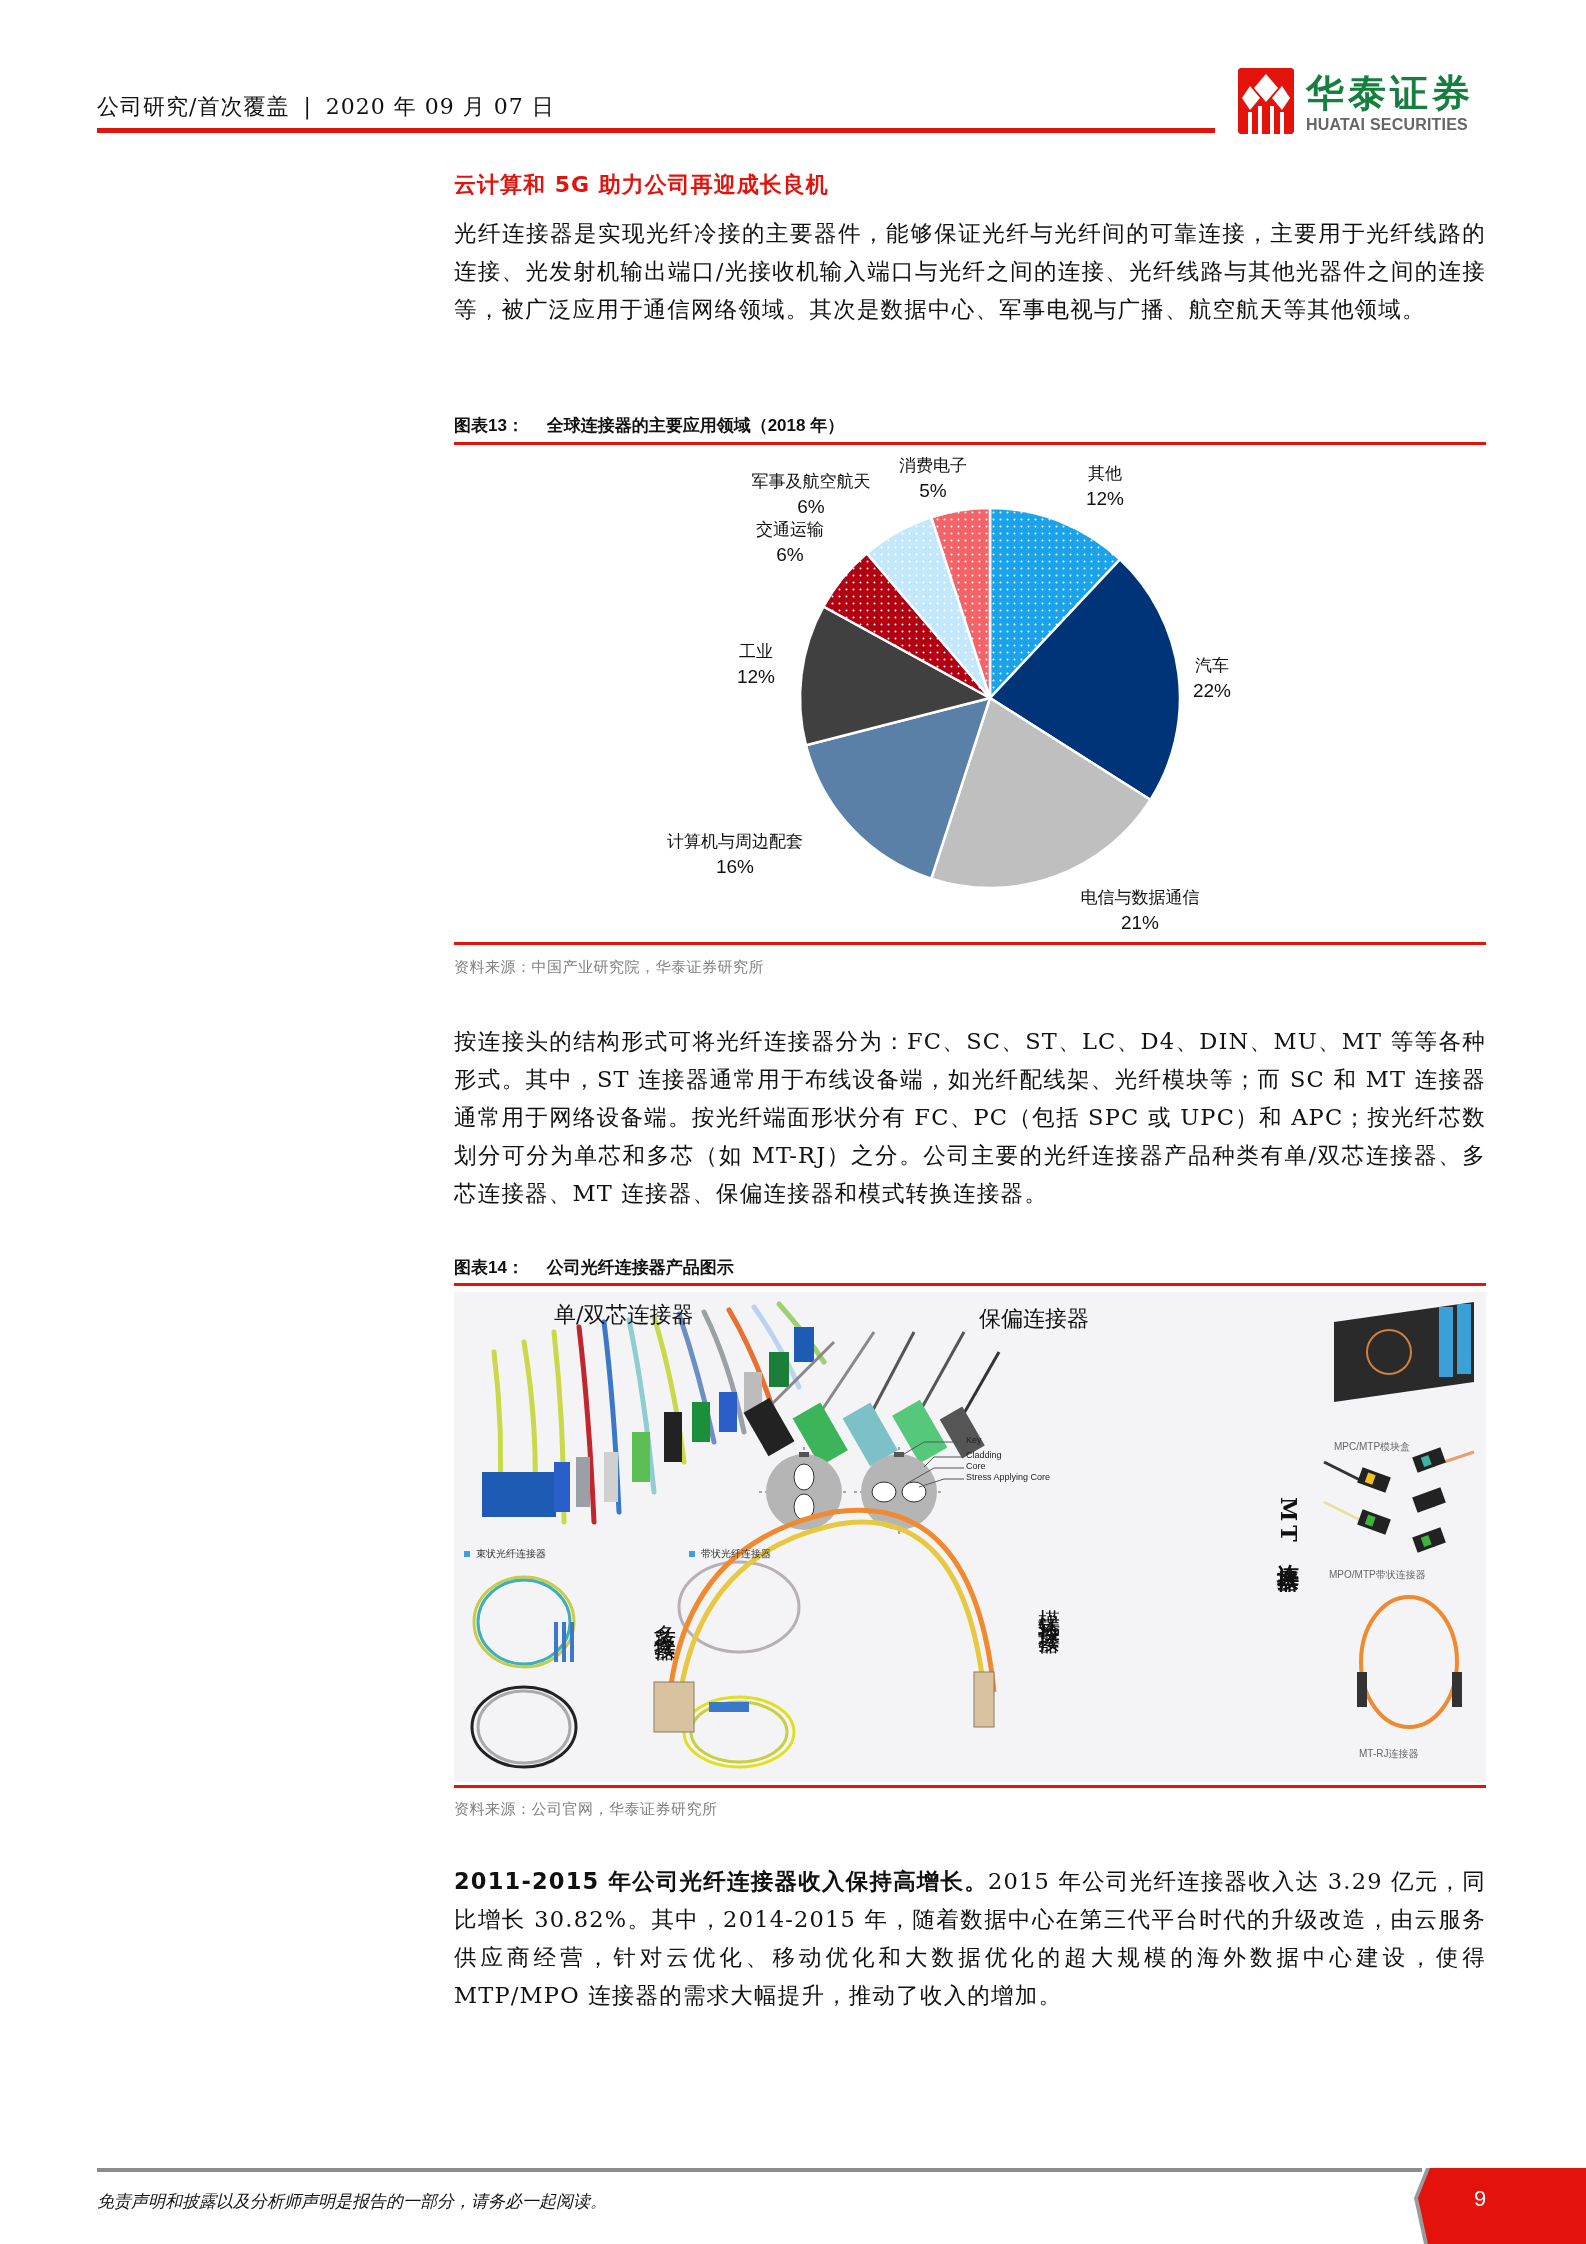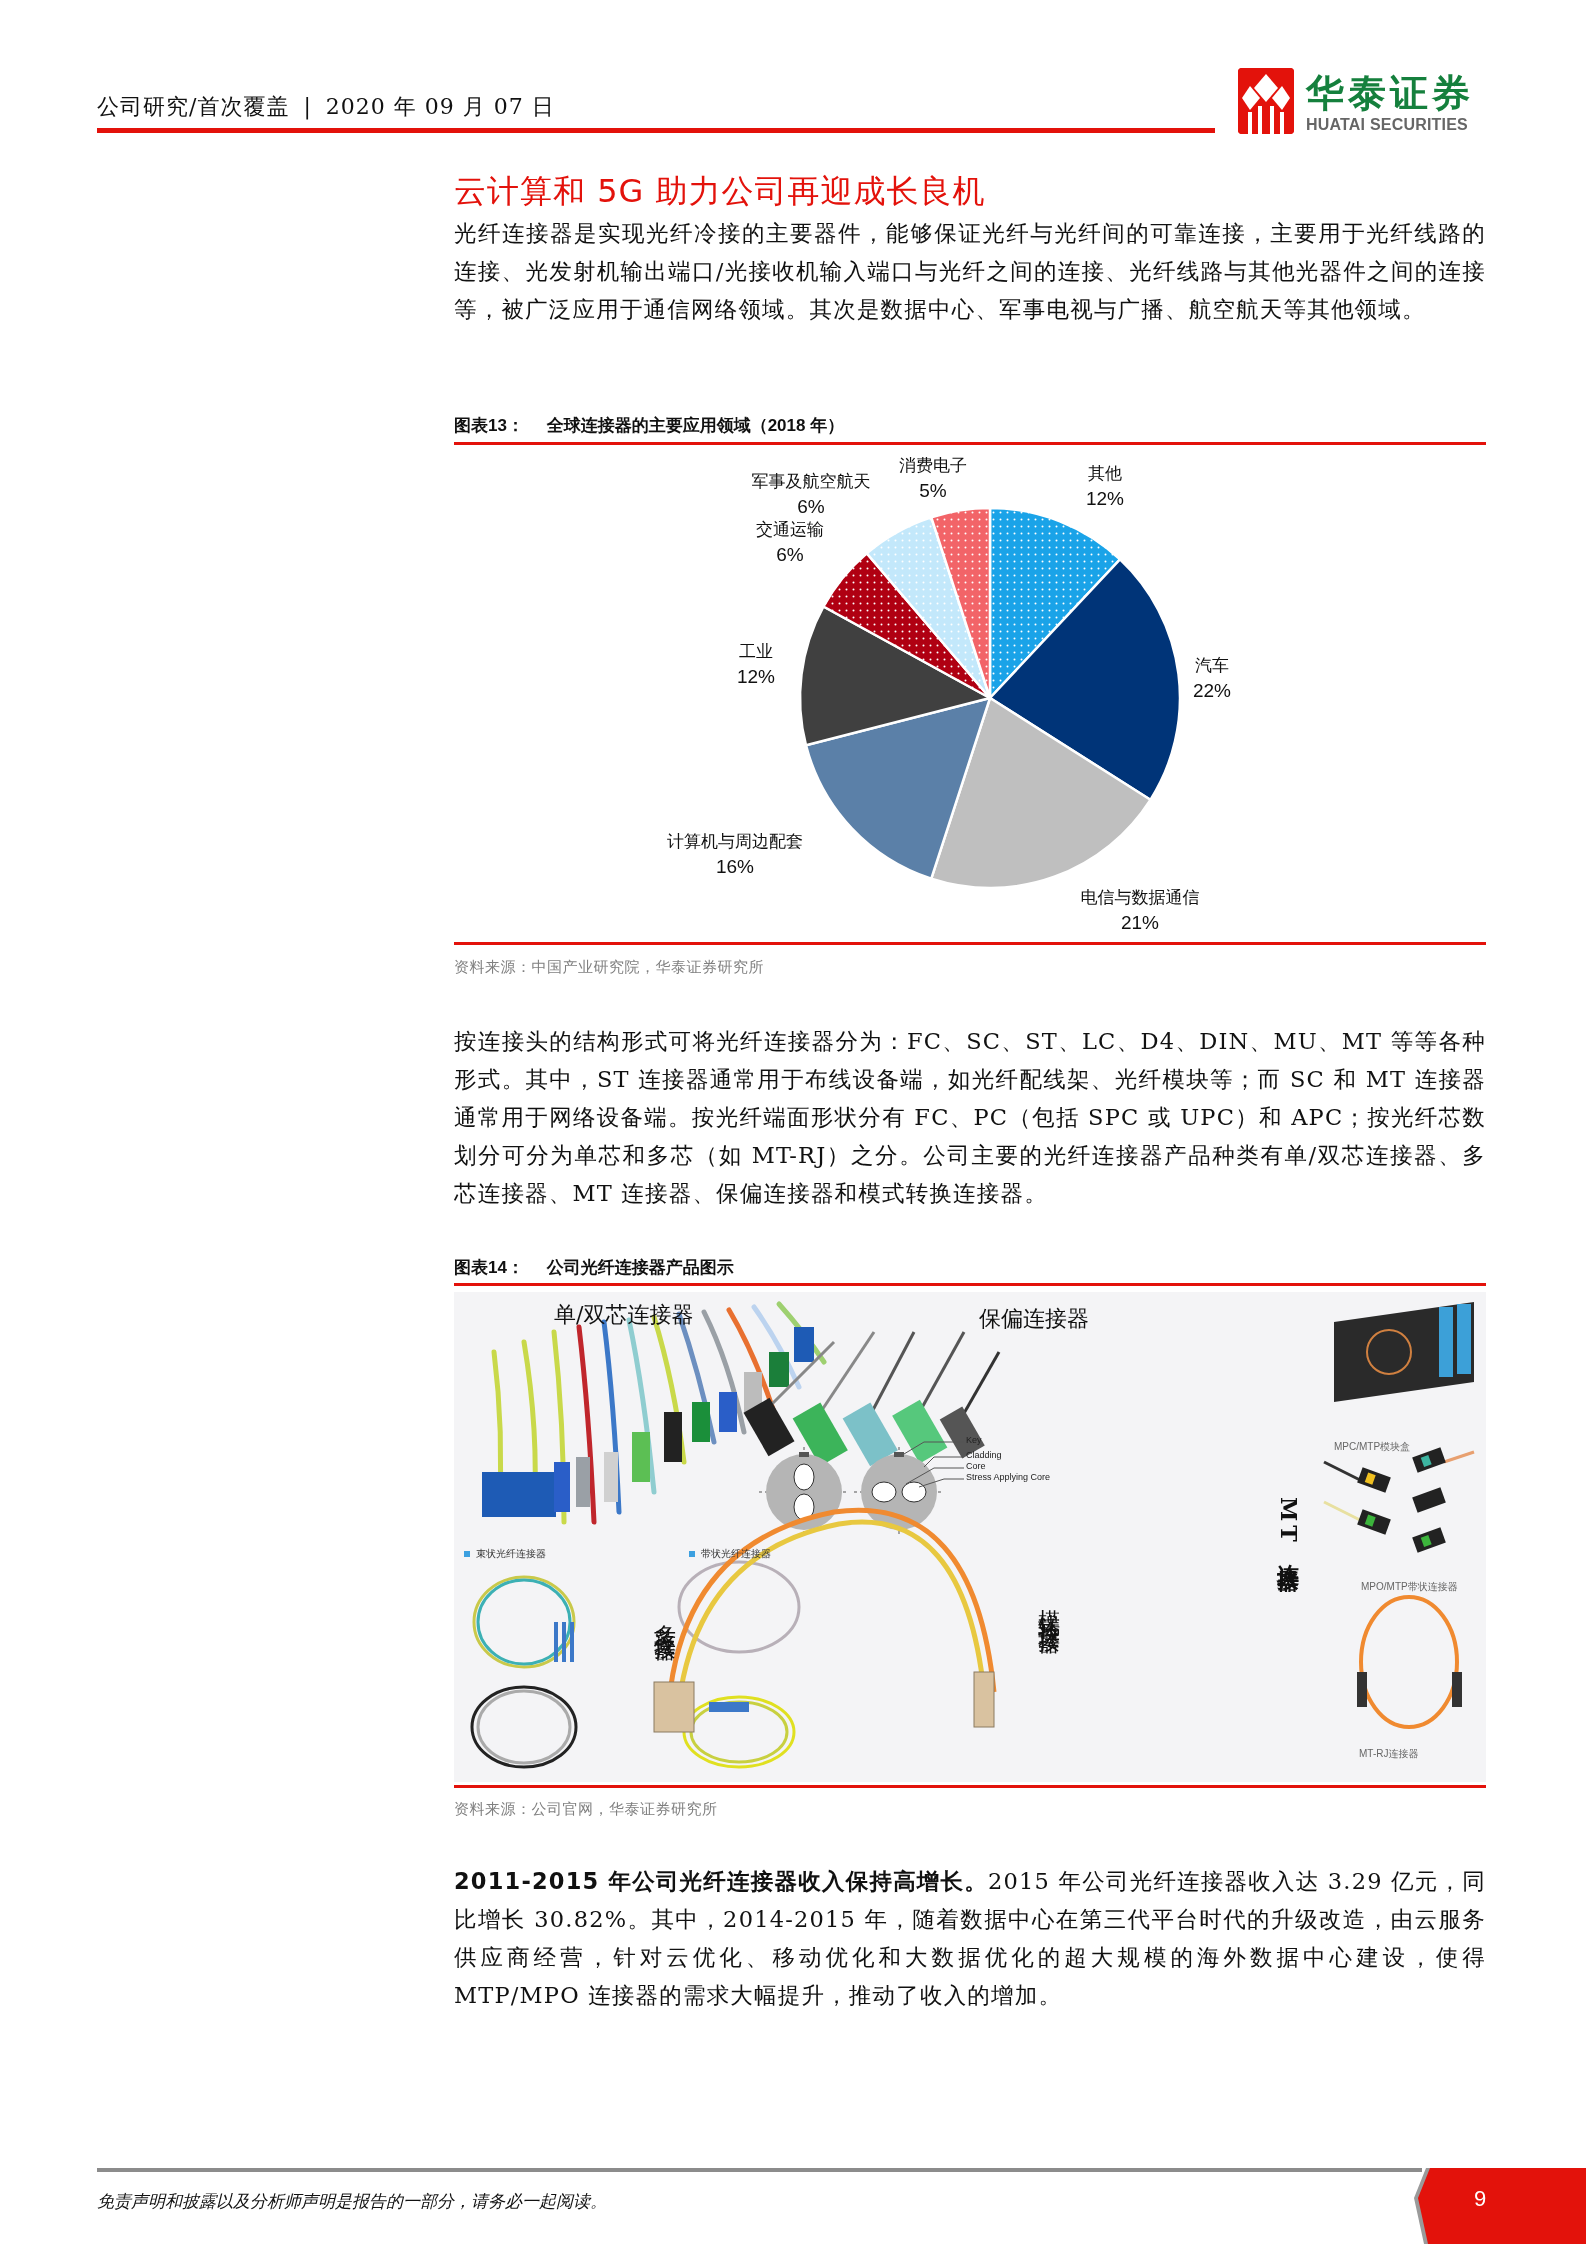--- a/index.html
+++ b/index.html
@@ -9,21 +9,21 @@
 
   
   .hdr-text { left: 97px; top: 92px; font-size: 22px; color: #111; letter-spacing: 1px; white-space: nowrap; }
   .hdr-rule { left: 97px; top: 128px; width: 1118px; height: 5px; background: #e3120b; }
   .logo { left: 1238px; top: 68px; width: 260px; height: 70px; }
   .logo-mark { position: absolute; left: 0; top: 0; width: 56px; height: 66px; background: #e3120b; border-radius: 4px; overflow: hidden; }
   .logo-cn { position: absolute; left: 68px; top: 0px; font-family: "DejaVu Sans", sans-serif; font-weight: bold; font-size: 38px; color: #15803d; letter-spacing: 4px; white-space: nowrap; }
   .logo-en { position: absolute; left: 68px; top: 48px; font-family: "Liberation Sans", sans-serif; font-weight: bold; font-size: 16px; color: #666; white-space: nowrap; letter-spacing: 0.2px; }
 
   
-  .title { left: 454px; top: 170px; font-family: "DejaVu Sans", sans-serif; font-weight: normal; font-size: 32px; color: #e3120b; letter-spacing: 1px; white-space: nowrap; }
+  .title { left: 454px; top: 170px; font-family: "DejaVu Sans", sans-serif; font-weight: bold; font-size: 22px; color: #e3120b; letter-spacing: 1px; white-space: nowrap; }
   .para { left: 454px; width: 1032px; font-size: 22.5px; line-height: 38px; text-align: justify; letter-spacing: 1.2px; }
   .para p { margin: 0; }
   .para b { font-family: "DejaVu Sans", sans-serif; }
 
   .caption { left: 454px; font-family: Liberation Sans, sans-serif; font-weight: bold; font-size: 17px; color: #111; white-space: nowrap; }
   .caption .num { margin-right: 18px; }
   .rule-red { left: 454px; width: 1032px; height: 3px; background: #e3120b; }
   .source { left: 454px; font-size: 15px; color: #808080; white-space: nowrap; letter-spacing: 0.5px; }
 
   
@@ -278,21 +278,21 @@
   <div class="prod-label vert" style="left:580px; top:300px;">模式转换连接器</div>
   <div class="prod-label vert" style="left:820px; top:205px; font-weight:bold;">MT连接器</div>
 
   <div class="small-lbl" style="left:10px; top:255px; color:#333;">
     <span style="display:inline-block;width:6px;height:6px;background:#3ca0e0;margin-right:6px;"></span><span>束状光纤连接器</span>
   </div>
   <div class="small-lbl" style="left:235px; top:255px; color:#333;">
     <span style="display:inline-block;width:6px;height:6px;background:#3ca0e0;margin-right:6px;"></span><span>带状光纤连接器</span>
   </div>
   <div class="small-lbl" style="left:880px; top:148px;">MPC/MTP模块盒</div>
-  <div class="small-lbl" style="left:875px; top:288px;margin-left:32px;">MPO/MTP带状连接器</div>
+  <div class="small-lbl" style="left:875px; top:276px;">MPO/MTP带状连接器</div>
   <div class="small-lbl" style="left:905px; top:455px;">MT-RJ连接器</div>
 
   <div class="diag-lbl" style="left:512px; top:143px;text-align:right;">Key</div>
   <div class="diag-lbl" style="left:512px; top:158px;">Cladding</div>
   <div class="diag-lbl" style="left:512px; top:169px;">Core</div>
   <div class="diag-lbl" style="left:512px; top:180px;">Stress Applying Core</div>
 </div>
 
 <div class="abs rule-red" style="top:1785px;"></div>
 <div class="abs source" style="top:1800px;">资料来源：公司官网，华泰证券研究所</div>

